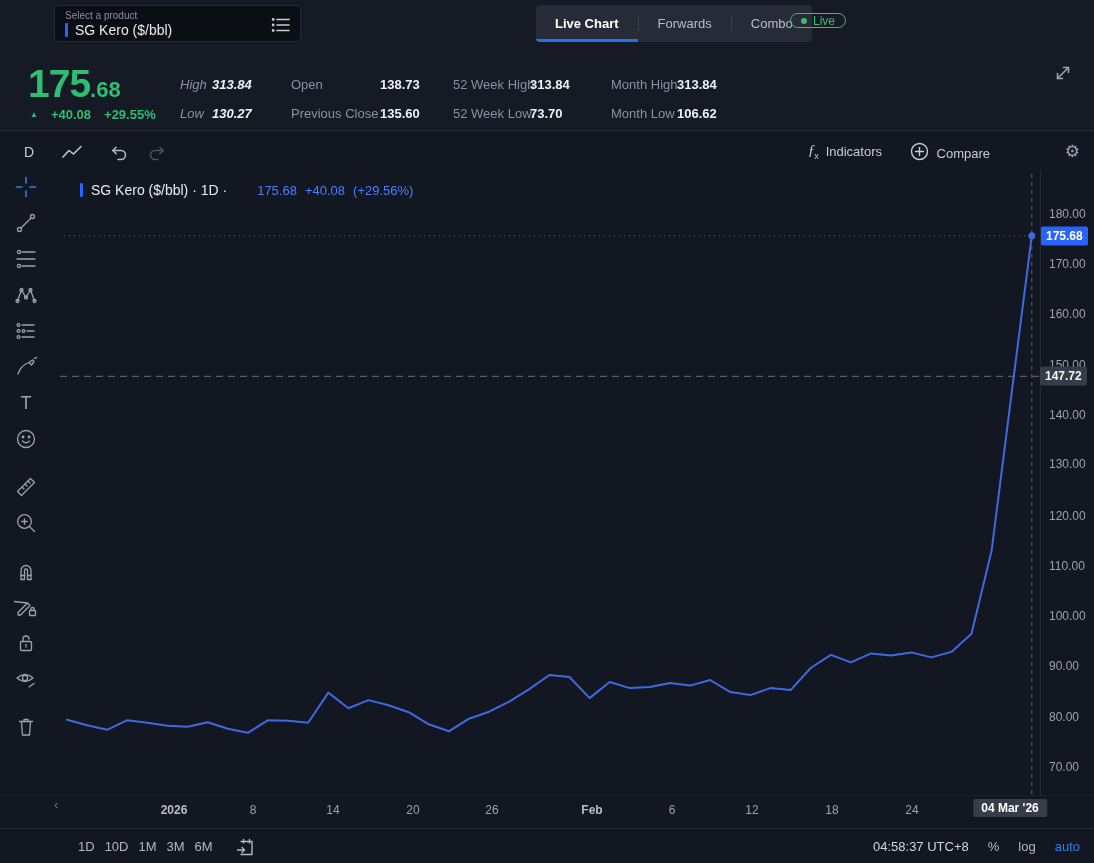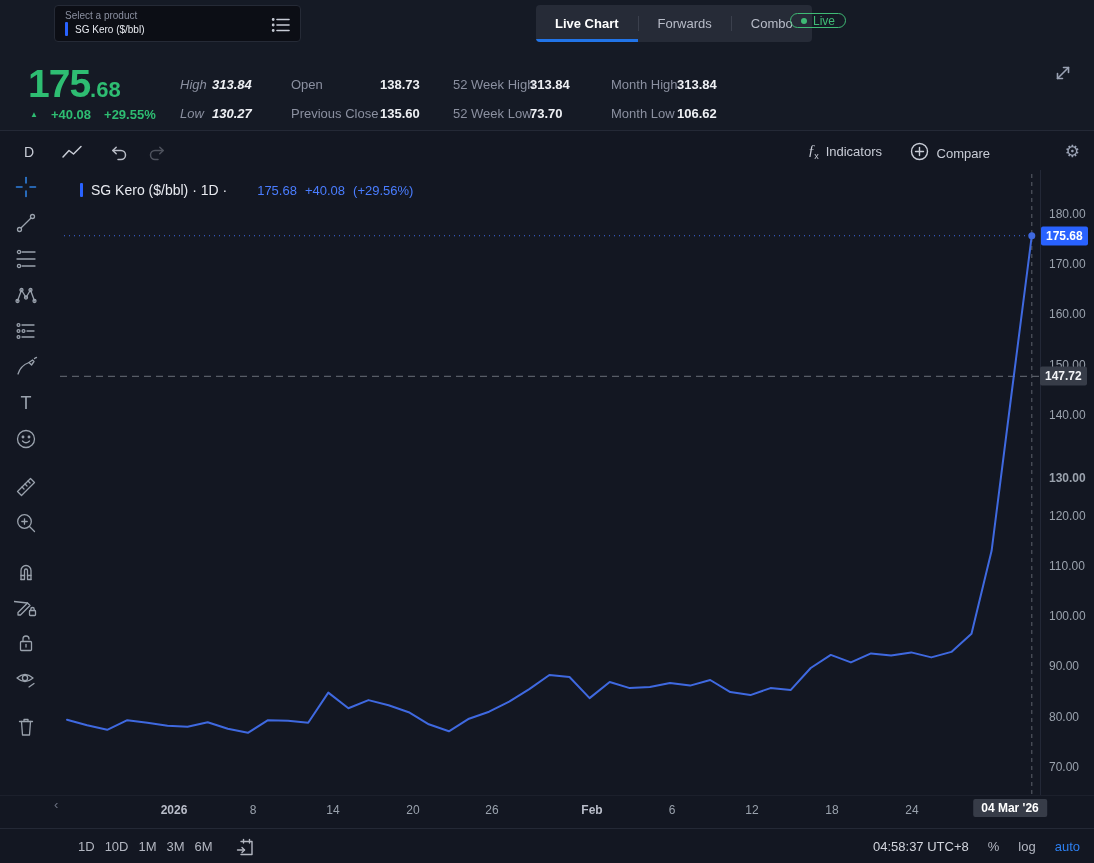--- a/index.html
+++ b/index.html
@@ -6,21 +6,21 @@
   #app{position:relative;width:1094px;height:863px;background:#151a25;overflow:hidden;
        font-family:"Liberation Sans",sans-serif;color:#d1d4dc;-webkit-font-smoothing:antialiased;}
   .abs{position:absolute;}
 
   
   .ctrl-box{background:#0c0e15;border:1px solid #252a36;border-radius:4px;box-sizing:border-box;margin-left:44px;}
   #product-box{left:10px;top:5px;width:247px;height:37px;padding:4px 10px;cursor:pointer;}
   #product-label{font-size:10px;color:#8b90a0;line-height:11px;}
   #product-row{display:flex;align-items:center;gap:7px;margin-top:1px;}
   .mini-bar{width:3px;height:14px;background:#2962ff;border-radius:1px;}
-  #product-name{font-size:10px;color:#e8eaf0;}
+  #product-name{font-size:14px;color:#e8eaf0;}
   #product-list-icon{position:absolute;right:9px;top:11px;}
   #date-box{left:263px;top:5px;width:210px;height:37px;display:flex;align-items:center;justify-content:center;cursor:pointer;}
   #date-value{font-size:15px;color:#e8eaf0;}
   #date-cal-icon{position:absolute;right:11px;top:9px;}
   #tabs{left:536px;top:5px;height:37px;background:#262b37;border-radius:4px;display:flex;overflow:hidden;}
   .tab{display:flex;align-items:center;padding:0 19px;font-size:13px;color:#b8bcc8;cursor:pointer;position:relative;box-sizing:border-box;}
   .tab.active{color:#ffffff;font-weight:700;border-bottom:3px solid #2174e8;padding-top:3px;}
   .tab-sep{width:1px;height:15px;background:#3b404d;align-self:center;}
   #live-pill{left:790px;top:13px;height:15px;border:1px solid #3fba75;border-radius:11px;display:flex;align-items:center;gap:6px;padding:0 10px;color:#3fba75;font-size:12px;box-sizing:border-box;}
   .live-dot{width:6px;height:6px;border-radius:50%;background:#3fba75;}
@@ -343,21 +343,21 @@
     <polyline id="price-line" fill="none" stroke="#3f69e0" stroke-width="2" stroke-linejoin="round" stroke-linecap="round" points="67.0,719.7 87.1,725.3 107.2,729.8 127.3,720.2 147.4,722.8 167.5,725.8 187.6,726.8 207.7,722.3 227.8,728.8 247.9,732.8 268.0,720.2 288.1,720.8 308.2,722.8 328.3,692.6 348.4,708.2 368.5,700.1 388.6,705.2 408.7,712.2 428.8,724.3 448.9,731.3 469.0,718.7 489.1,711.7 509.2,701.6 529.3,689.1 549.4,675.0 569.5,677.0 589.6,698.1 609.7,682.0 629.8,688.1 649.9,687.1 670.0,683.0 690.1,685.6 710.2,680.0 730.3,692.1 750.4,695.1 770.5,688.1 790.6,690.1 810.7,668.0 830.8,654.9 850.9,662.4 871.0,653.4 891.1,655.4 911.2,652.4 931.3,657.4 951.4,651.9 971.5,633.8 991.6,550.8 1011.7,392.5 1031.8,235.7"></polyline>
     <circle id="last-dot" r="3.5" fill="#3f69e0" cx="1031.8000000000002" cy="235.74663999999996"></circle>
   </svg>
 
   <div id="price-axis" class="abs">
       <div class="price-tick" style="top: 44px;">180.00</div>
       <div class="price-tick" style="top: 94px;">170.00</div>
       <div class="price-tick" style="top: 144px;">160.00</div>
       <div class="price-tick" style="top: 195px;">150.00</div>
       <div class="price-tick" style="top: 245px;">140.00</div>
-      <div class="price-tick" style="top: 308px; font-weight: bold;">130.00</div>
+      <div class="price-tick" style="top: 294px;">130.00</div>
       <div class="price-tick" style="top: 346px;">120.00</div>
       <div class="price-tick" style="top: 396px;">110.00</div>
       <div class="price-tick" style="top: 446px;">100.00</div>
       <div class="price-tick" style="top: 496px;">90.00</div>
       <div class="price-tick" style="top: 547px;">80.00</div>
       <div class="price-tick" style="top: 597px;">70.00</div>
     </div>
   <div id="last-price-tag" style="top: 235.747px;">175.68</div>
   <div id="settle-tag" style="top: 376.302px;">147.72</div>
 

